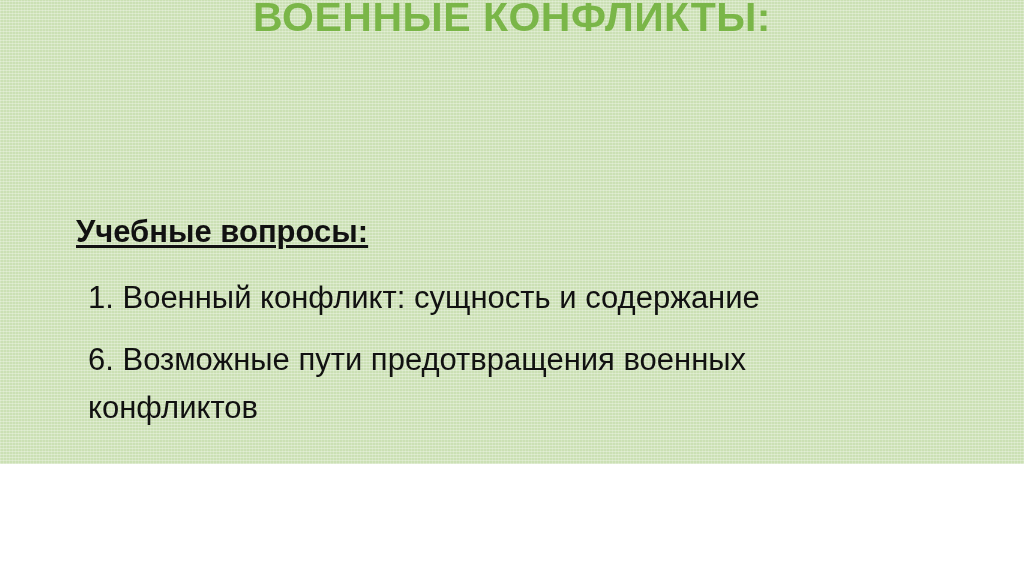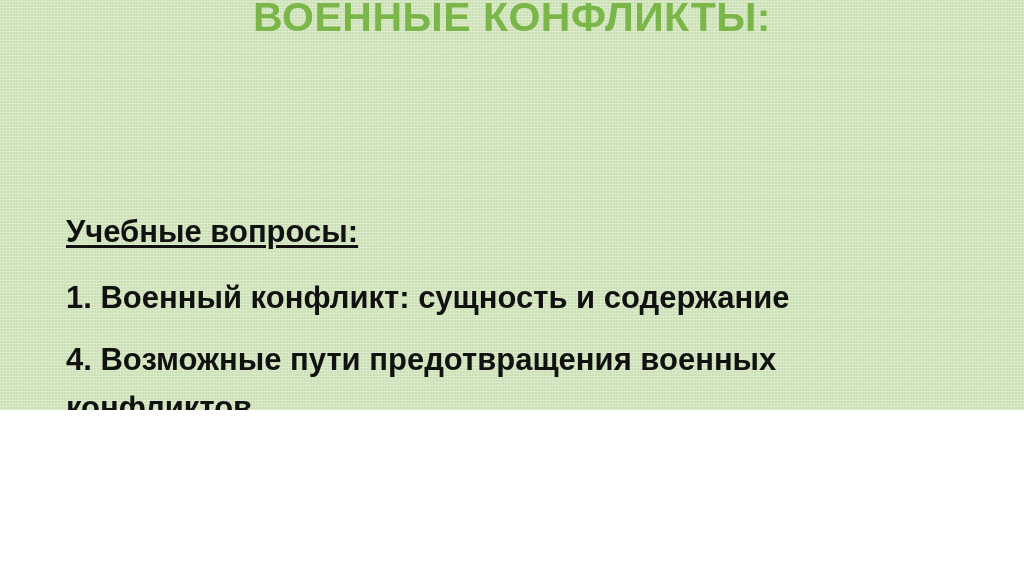--- a/index.html
+++ b/index.html
@@ -8,21 +8,21 @@
   }
   body {
     width: 1024px;
     height: 574px;
     overflow: hidden;
     font-family: "Liberation Sans", sans-serif;
   }
   .slide {
     position: relative;
     width: 1024px;
-    height: 410px;
+    height: 464px;
     box-sizing: border-box;
     background-color: #cbe0b4;
     background-image:
       repeating-linear-gradient(
         0deg,
         rgba(255,255,255,0.30) 0px,
         rgba(255,255,255,0.30) 1px,
         rgba(255,255,255,0.00) 1px,
         rgba(255,255,255,0.00) 3px
       ),
@@ -48,56 +48,56 @@
     font-weight: bold;
     font-size: 41px;
     line-height: 50px;
     letter-spacing: 0.5px;
     color: #7ab648;
     text-transform: uppercase;
     white-space: nowrap;
   }
   .body-block {
     position: absolute;
-    left: 66px;
+    left: 76px;
     top: 212px;
     width: 900px;
   }
   .heading {
     font-family: "Liberation Sans", sans-serif;
     font-weight: bold;
     font-size: 31px;
     line-height: 40px;
     color: #111111;
     text-decoration: underline;
     text-underline-offset: 3px;
     margin: 0 0 22px 0;
     display: inline-block;
   }
   .item {
     font-family: "Liberation Sans", sans-serif;
-    font-weight: bold;
+    font-weight: normal;
     font-size: 31px;
     line-height: 48px;
     color: #111111;
-    margin: 0 0 14px 0;
+    margin: 0 0 14px 12px;
     max-width: 830px;
   }
   .item.second {
     margin-bottom: 0;
   }
 </style>
 </head>
 <body>
 
 <div class="slide">
 
   <div class="title-block">
     <span class="title-line">ВОЕННЫЕ КОНФЛИКТЫ:</span>
   </div>
 
   <div class="body-block">
     <div class="heading">Учебные вопросы:</div>
     <p class="item">1. Военный конфликт: сущность и содержание</p>
-    <p class="item second">4. Возможные пути предотвращения военных конфликтов</p>
+    <p class="item second">6. Возможные пути предотвращения военных конфликтов</p>
   </div>
 
 </div>
 
 </body></html>

